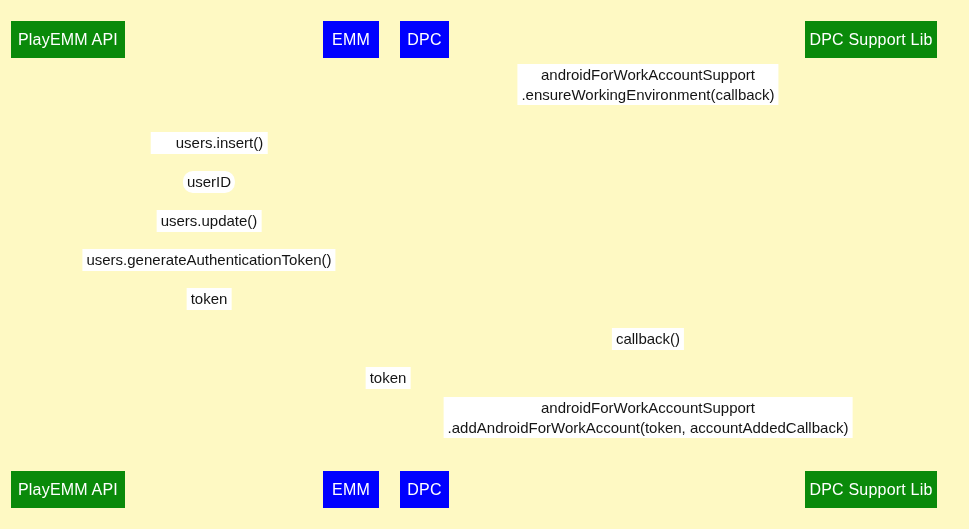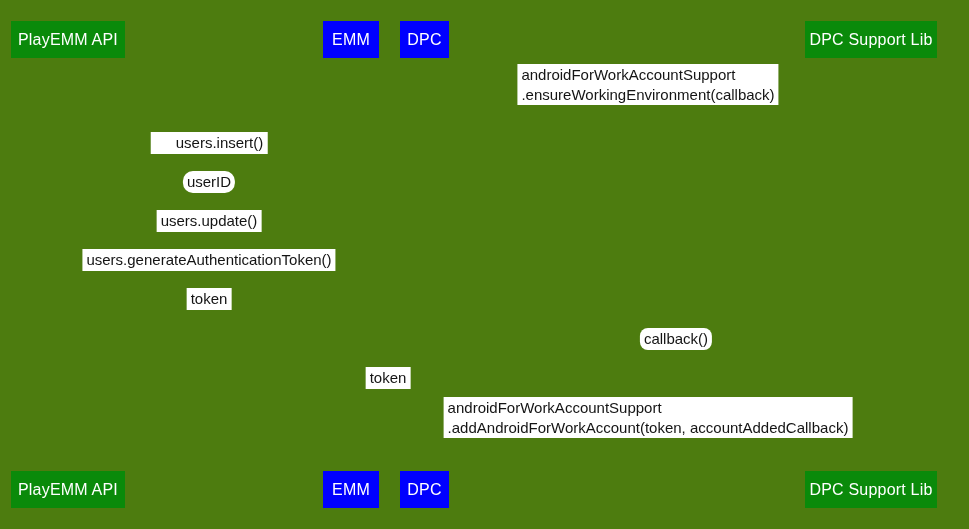--- a/index.html
+++ b/index.html
@@ -4,21 +4,21 @@
 <style>
   html, body { margin: 0; padding: 0; }
   body {
     background: #000000;
     font-family: "Liberation Sans", sans-serif;
   }
   .canvas {
     position: relative;
     width: 969px;
     height: 529px;
-    background: #4d7c0f;
+    background: #fef9c3;
     overflow: hidden;
   }
   .actor {
     position: absolute;
     height: 37px;
     display: flex;
     align-items: center;
     justify-content: center;
     color: #ffffff;
     font-size: 16px;
@@ -27,41 +27,41 @@
   }
   .msg {
     position: absolute;
     transform: translateX(-50%);
     background: #ffffff;
     color: #141414;
     font-size: 15px;
     line-height: 19.5px;
     padding: 1px 4px;
     white-space: pre;
-    text-align: left;
+    text-align: center;
   }
 </style>
 </head>
 <body>
 
 <div class="canvas">
 
   <div class="actor" style="left: 11px; top: 21px; width: 114px; background: rgb(10, 138, 10);">PlayEMM API</div>
   <div class="actor" style="left: 323px; top: 21px; width: 56px; background: rgb(0, 0, 255);">EMM</div>
   <div class="actor" style="left: 400px; top: 21px; width: 49px; background: rgb(0, 0, 255);">DPC</div>
   <div class="actor" style="left: 805px; top: 21px; width: 132px; background: rgb(10, 138, 10);">DPC Support Lib</div>
 
   <div class="msg" style="left:648px; top:64px;">androidForWorkAccountSupport
 .ensureWorkingEnvironment(callback)</div>
   <div class="msg" style="left:209px; top:132px;padding-left:25px;">users.insert()</div>
   <div class="msg" style="left:209px; top:171px;border-radius:10px;">userID</div>
   <div class="msg" style="left:209px; top:210px;">users.update()</div>
   <div class="msg" style="left:209px; top:249px;">users.generateAuthenticationToken()</div>
   <div class="msg" style="left:209px; top:288px;">token</div>
-  <div class="msg" style="left:676px; top:328px;border-radius:8px;">callback()</div>
+  <div class="msg" style="left:648px; top:328px;">callback()</div>
   <div class="msg" style="left:388px; top:367px;">token</div>
   <div class="msg" style="left:648px; top:397px;">androidForWorkAccountSupport
 .addAndroidForWorkAccount(token, accountAddedCallback)</div>
 
   <div class="actor" style="left: 11px; top: 471px; width: 114px; background: rgb(10, 138, 10);">PlayEMM API</div>
   <div class="actor" style="left: 323px; top: 471px; width: 56px; background: rgb(0, 0, 255);">EMM</div>
   <div class="actor" style="left: 400px; top: 471px; width: 49px; background: rgb(0, 0, 255);">DPC</div>
   <div class="actor" style="left: 805px; top: 471px; width: 132px; background: rgb(10, 138, 10);">DPC Support Lib</div>
 
 </div>

